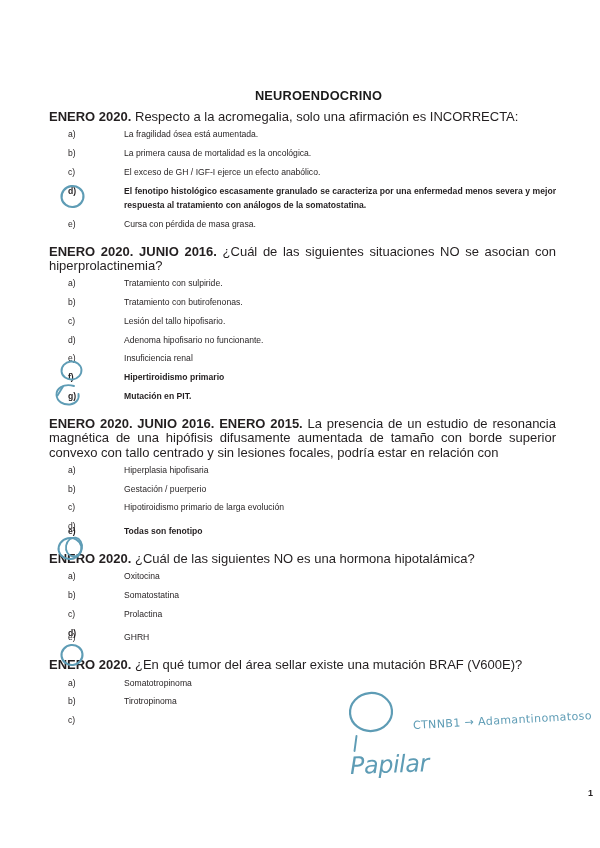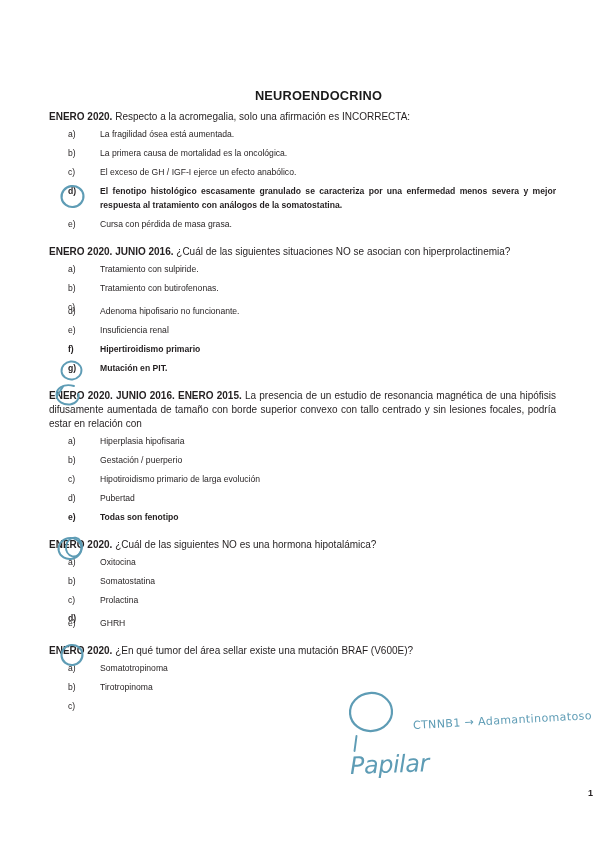--- a/index.html
+++ b/index.html
@@ -29,21 +29,21 @@
     color:#1b1b1b;
   }
   .content{
     position:absolute;
     left:49px;
     top:110px;
     width:507px;
   }
   .q-block{margin-bottom:14px;}
   .q-stem{
-    font-size:10px;
+    font-size:13px;
     line-height:14.2px;
     text-align:justify;
     color:#231f20;
     margin:0 0 3px 0;
   }
   .q-stem .tag{font-weight:bold;}
   .opts{
     list-style:none;
     margin:0;
     padding:0;
@@ -59,21 +59,21 @@
   }
   .opt-letter{
     position:absolute;
     left:19px;
     top:0;
     width:16px;
     font-size:8.6px;
     color:#231f20;
   }
   .opt-text{
-    margin-left:32px;
+    margin-left:56px;
     flex:1;
     text-align:justify;
     color:#231f20;
   }
   .opt.bold .opt-letter,
   .opt.bold .opt-text{font-weight:bold;}
   .page-number{
     position:absolute;
     right:44px;
     bottom:50px;
@@ -149,20 +149,21 @@
           <li class="opt">
             <span class="opt-letter">a)</span>
             <span class="opt-text">Tratamiento con sulpiride.</span>
           </li>
           <li class="opt">
             <span class="opt-letter">b)</span>
             <span class="opt-text">Tratamiento con butirofenonas.</span>
           </li>
           <li class="opt">
             <span class="opt-letter">c)</span>
+            <span class="opt-text">Lesión del tallo hipofisario.</span>
           </li>
           <li class="opt">
             <span class="opt-letter">d)</span>
             <span class="opt-text">Adenoma hipofisario no funcionante.</span>
           </li>
           <li class="opt">
             <span class="opt-letter">e)</span>
             <span class="opt-text">Insuficiencia renal</span>
           </li>
           <li class="opt bold">
@@ -185,21 +186,20 @@
           <li class="opt">
             <span class="opt-letter">b)</span>
             <span class="opt-text">Gestación / puerperio</span>
           </li>
           <li class="opt">
             <span class="opt-letter">c)</span>
             <span class="opt-text">Hipotiroidismo primario de larga evolución</span>
           </li>
           <li class="opt">
             <span class="opt-letter">d)</span>
-            <span class="opt-text">Pubertad</span>
           </li>
           <li class="opt bold">
             <span class="opt-letter">e)</span>
             <span class="opt-text">Todas son fenotipo</span>
           </li>
         </ul>
       </div>
       <div class="q-block">
         <p class="q-stem"><span class="tag">ENERO 2020.</span><span> ¿Cuál de las siguientes NO es una hormona hipotalámica?</span></p>
         <ul class="opts">

